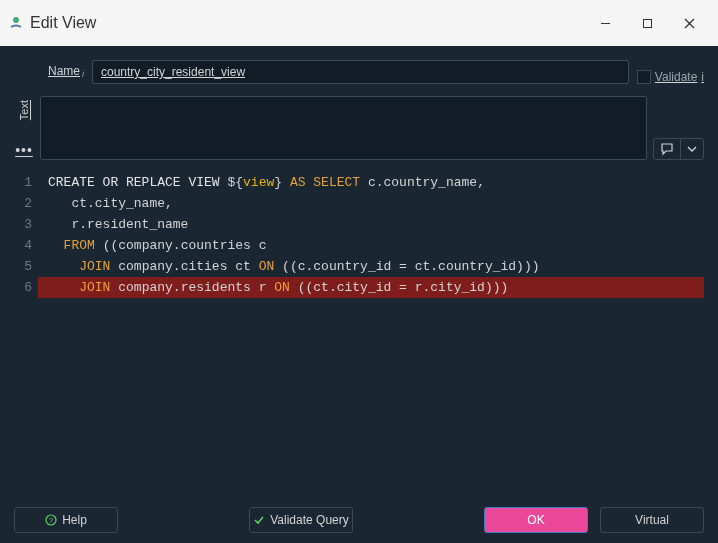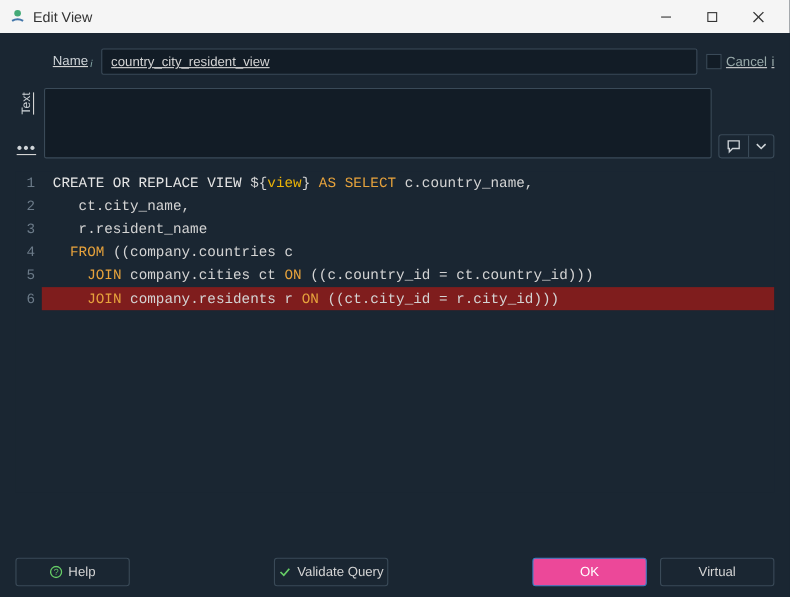--- a/index.html
+++ b/index.html
@@ -5,27 +5,27 @@
   * { box-sizing: border-box; margin: 0; padding: 0; }
   body {
     font-family: "Segoe UI", Arial, sans-serif;
     background: #1a2632;
     color: #d4d4d4;
     width: 718px;
     height: 543px;
     overflow: hidden;
   }
   .titlebar {
-    height: 30px;
+    height: 46px;
     background: #f5f5f5;
     display: flex;
     align-items: center;
     padding: 0 8px;
     color: #333;
-    font-size: 13px;
+    font-size: 16px;
   }
   .titlebar .icon {
     width: 16px; height: 16px;
     margin-right: 6px;
     display: inline-flex;
   }
   .titlebar .spacer { flex: 1; }
   .titlebar .winbtn {
     width: 42px; height: 30px;
     display: flex; align-items: center; justify-content: center;
@@ -52,21 +52,21 @@
     padding-top: 4px;
   }
   .row .label .sub-i {
     font-style: italic;
     font-size: 9px;
     color: #8aa;
     margin-left: 2px;
     position: relative;
     top: 2px;
   }
-  .row .field { flex: 1; display: flex; align-items: center; gap: 8px; }
+  .row .field { flex: 1; display: flex; align-items: flex-end; gap: 8px; }
 
   .text-input {
     background: #121c26;
     border: 1px solid #3a4a58;
     color: #d4d4d4;
     font-size: 12px;
     padding: 4px 8px;
     border-radius: 2px;
     flex: 1;
     height: 24px;
@@ -240,21 +240,21 @@
 <div class="content">
 
   <div class="row">
     <div class="label">
       <span>Name</span><span class="sub-i">i</span>
     </div>
     <div class="field">
       <input class="text-input" type="text" value="country_city_resident_view" style="">
       <label class="virtual-label">
         <span class="checkbox"></span>
-        <span>Cancel</span>
+        <span>Validate</span>
         <span class="sub-i" style="margin-left:4px">i</span>
       </label>
     </div>
   </div>
 
   <div class="row">
     <div class="field">
       <div class="desc-area">
         <div class="desc-sidetab">
           <span class="text-label">Text</span>

